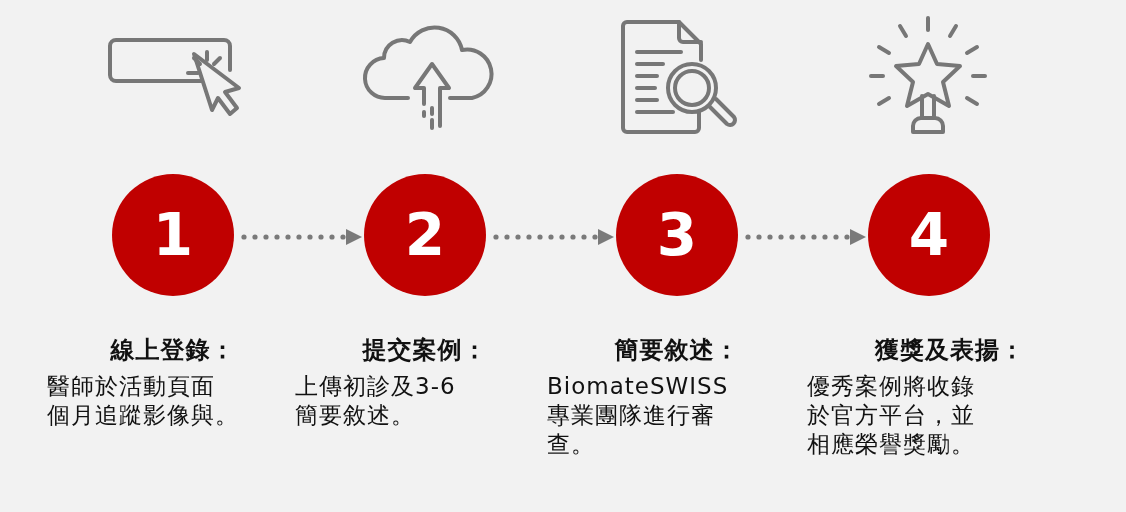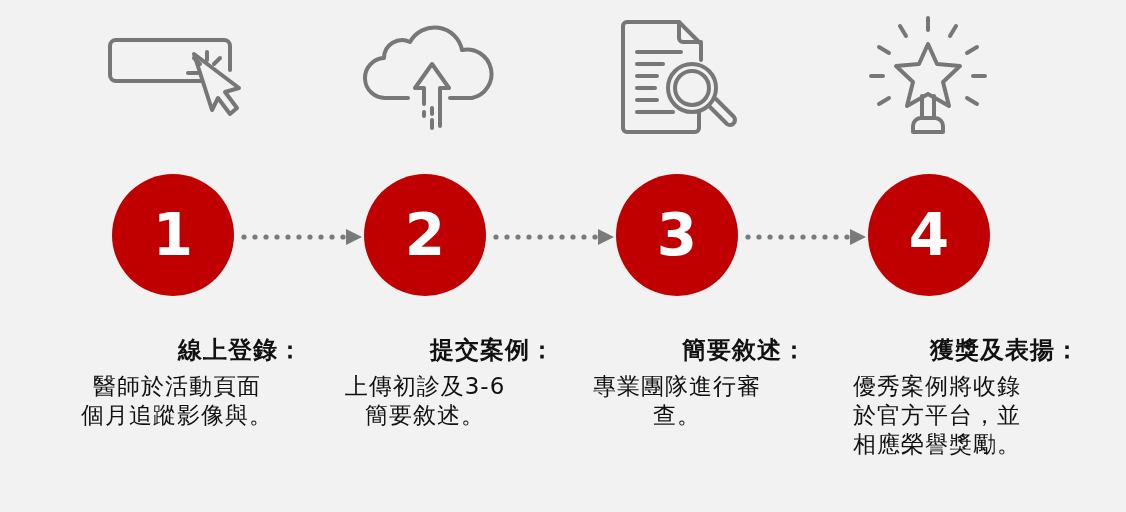--- a/index.html
+++ b/index.html
@@ -1,22 +1,22 @@
 <!DOCTYPE html>
 <html><head>
 <meta charset="utf-8">
 <style>
   html,body{margin:0;padding:0;}
   body{width:1126px;height:512px;background:#f2f2f2;position:relative;overflow:hidden;font-family:"DejaVu Sans","Liberation Sans",sans-serif;}
   .icon{position:absolute;}
   .icon svg{display:block;}
   .circle{position:absolute;width:122px;height:122px;border-radius:50%;background:#c00000;display:flex;align-items:center;justify-content:center;color:#fff;font-family:"DejaVu Sans","Liberation Sans",sans-serif;font-weight:bold;font-size:58px;}
   .connector{position:absolute;top:229px;height:12px;}
-  .title{position:absolute;width:260px;text-align:right;font-weight:bold;font-size:24px;color:#111;top:334px;letter-spacing:1px;}
-  .desc{position:absolute;width:260px;text-align:center;font-size:23px;line-height:29px;color:#111;top:372px;letter-spacing:1px;}
+  .title{position:absolute;width:260px;text-align:center;font-weight:bold;font-size:24px;color:#111;top:334px;letter-spacing:1px;}
+  .desc{position:absolute;width:260px;text-align:left;font-size:23px;line-height:29px;color:#111;top:372px;letter-spacing:1px;}
   .desc span{display:block;}
 </style>
 </head>
 <body>
 
 <div class="icon" style="left:100px;top:30px;">
   <svg width="150" height="110" viewBox="0 0 150 110" fill="none" stroke="#777" stroke-width="4" stroke-linecap="round" stroke-linejoin="round">
     <path d="M102 51 H16 a6 6 0 0 1 -6 -6 V16 a6 6 0 0 1 6 -6 H124 a6 6 0 0 1 6 6 V40"></path>
     <path d="M100 36 L118 92 L124 80 L136 96 L143 90 L131 74 L145 70 Z" transform="translate(-6,-12)"></path>
     <line x1="97" y1="22" x2="97" y2="30" transform="translate(10,0)"></line>
@@ -141,20 +141,21 @@
 
 <div class="desc" style="left:47px;">
   <span>醫師於活動頁面</span>
   <span>個月追蹤影像與。</span>
 </div>
 <div class="desc" style="left:295px;">
   <span>上傳初診及3-6</span>
   <span>簡要敘述。</span>
 </div>
 <div class="desc" style="left:547px;">
+  <span>BiomateSWISS</span>
   <span>專業團隊進行審</span>
   <span>查。</span>
 </div>
 <div class="desc" style="left:807px;">
   <span>優秀案例將收錄</span>
   <span>於官方平台，並</span>
   <span>相應榮譽獎勵。</span>
 </div>
 
 </body></html>

